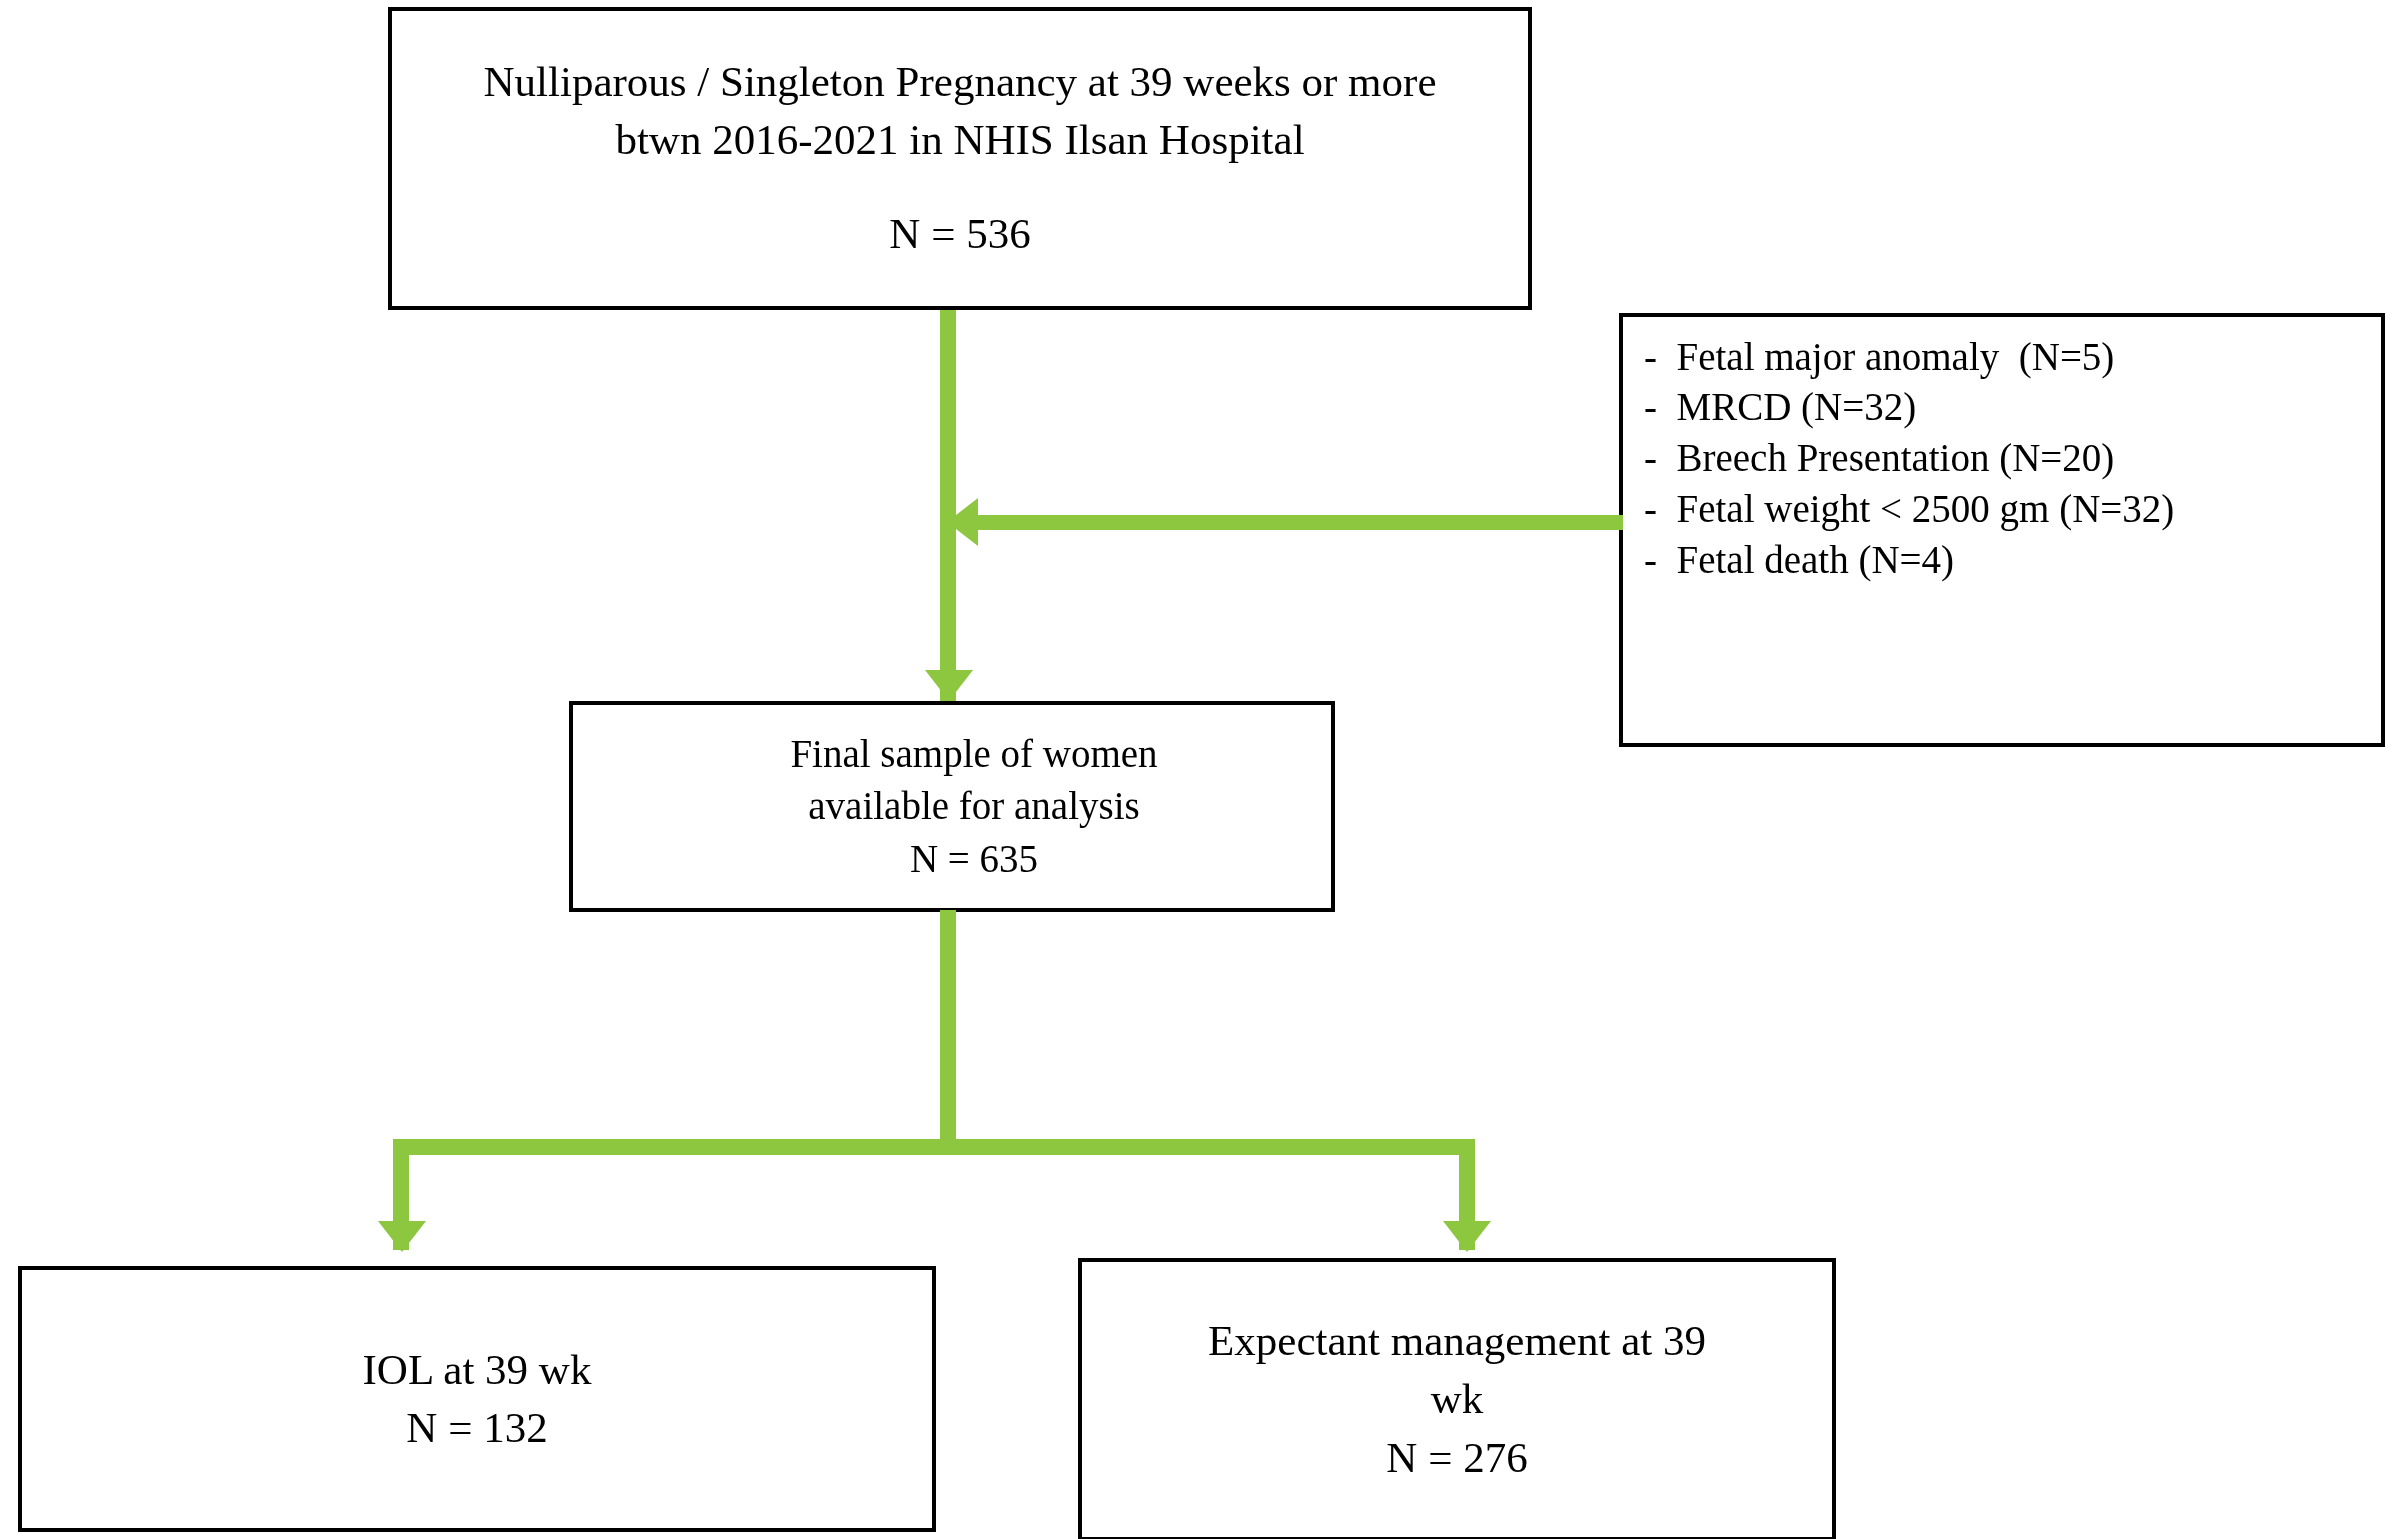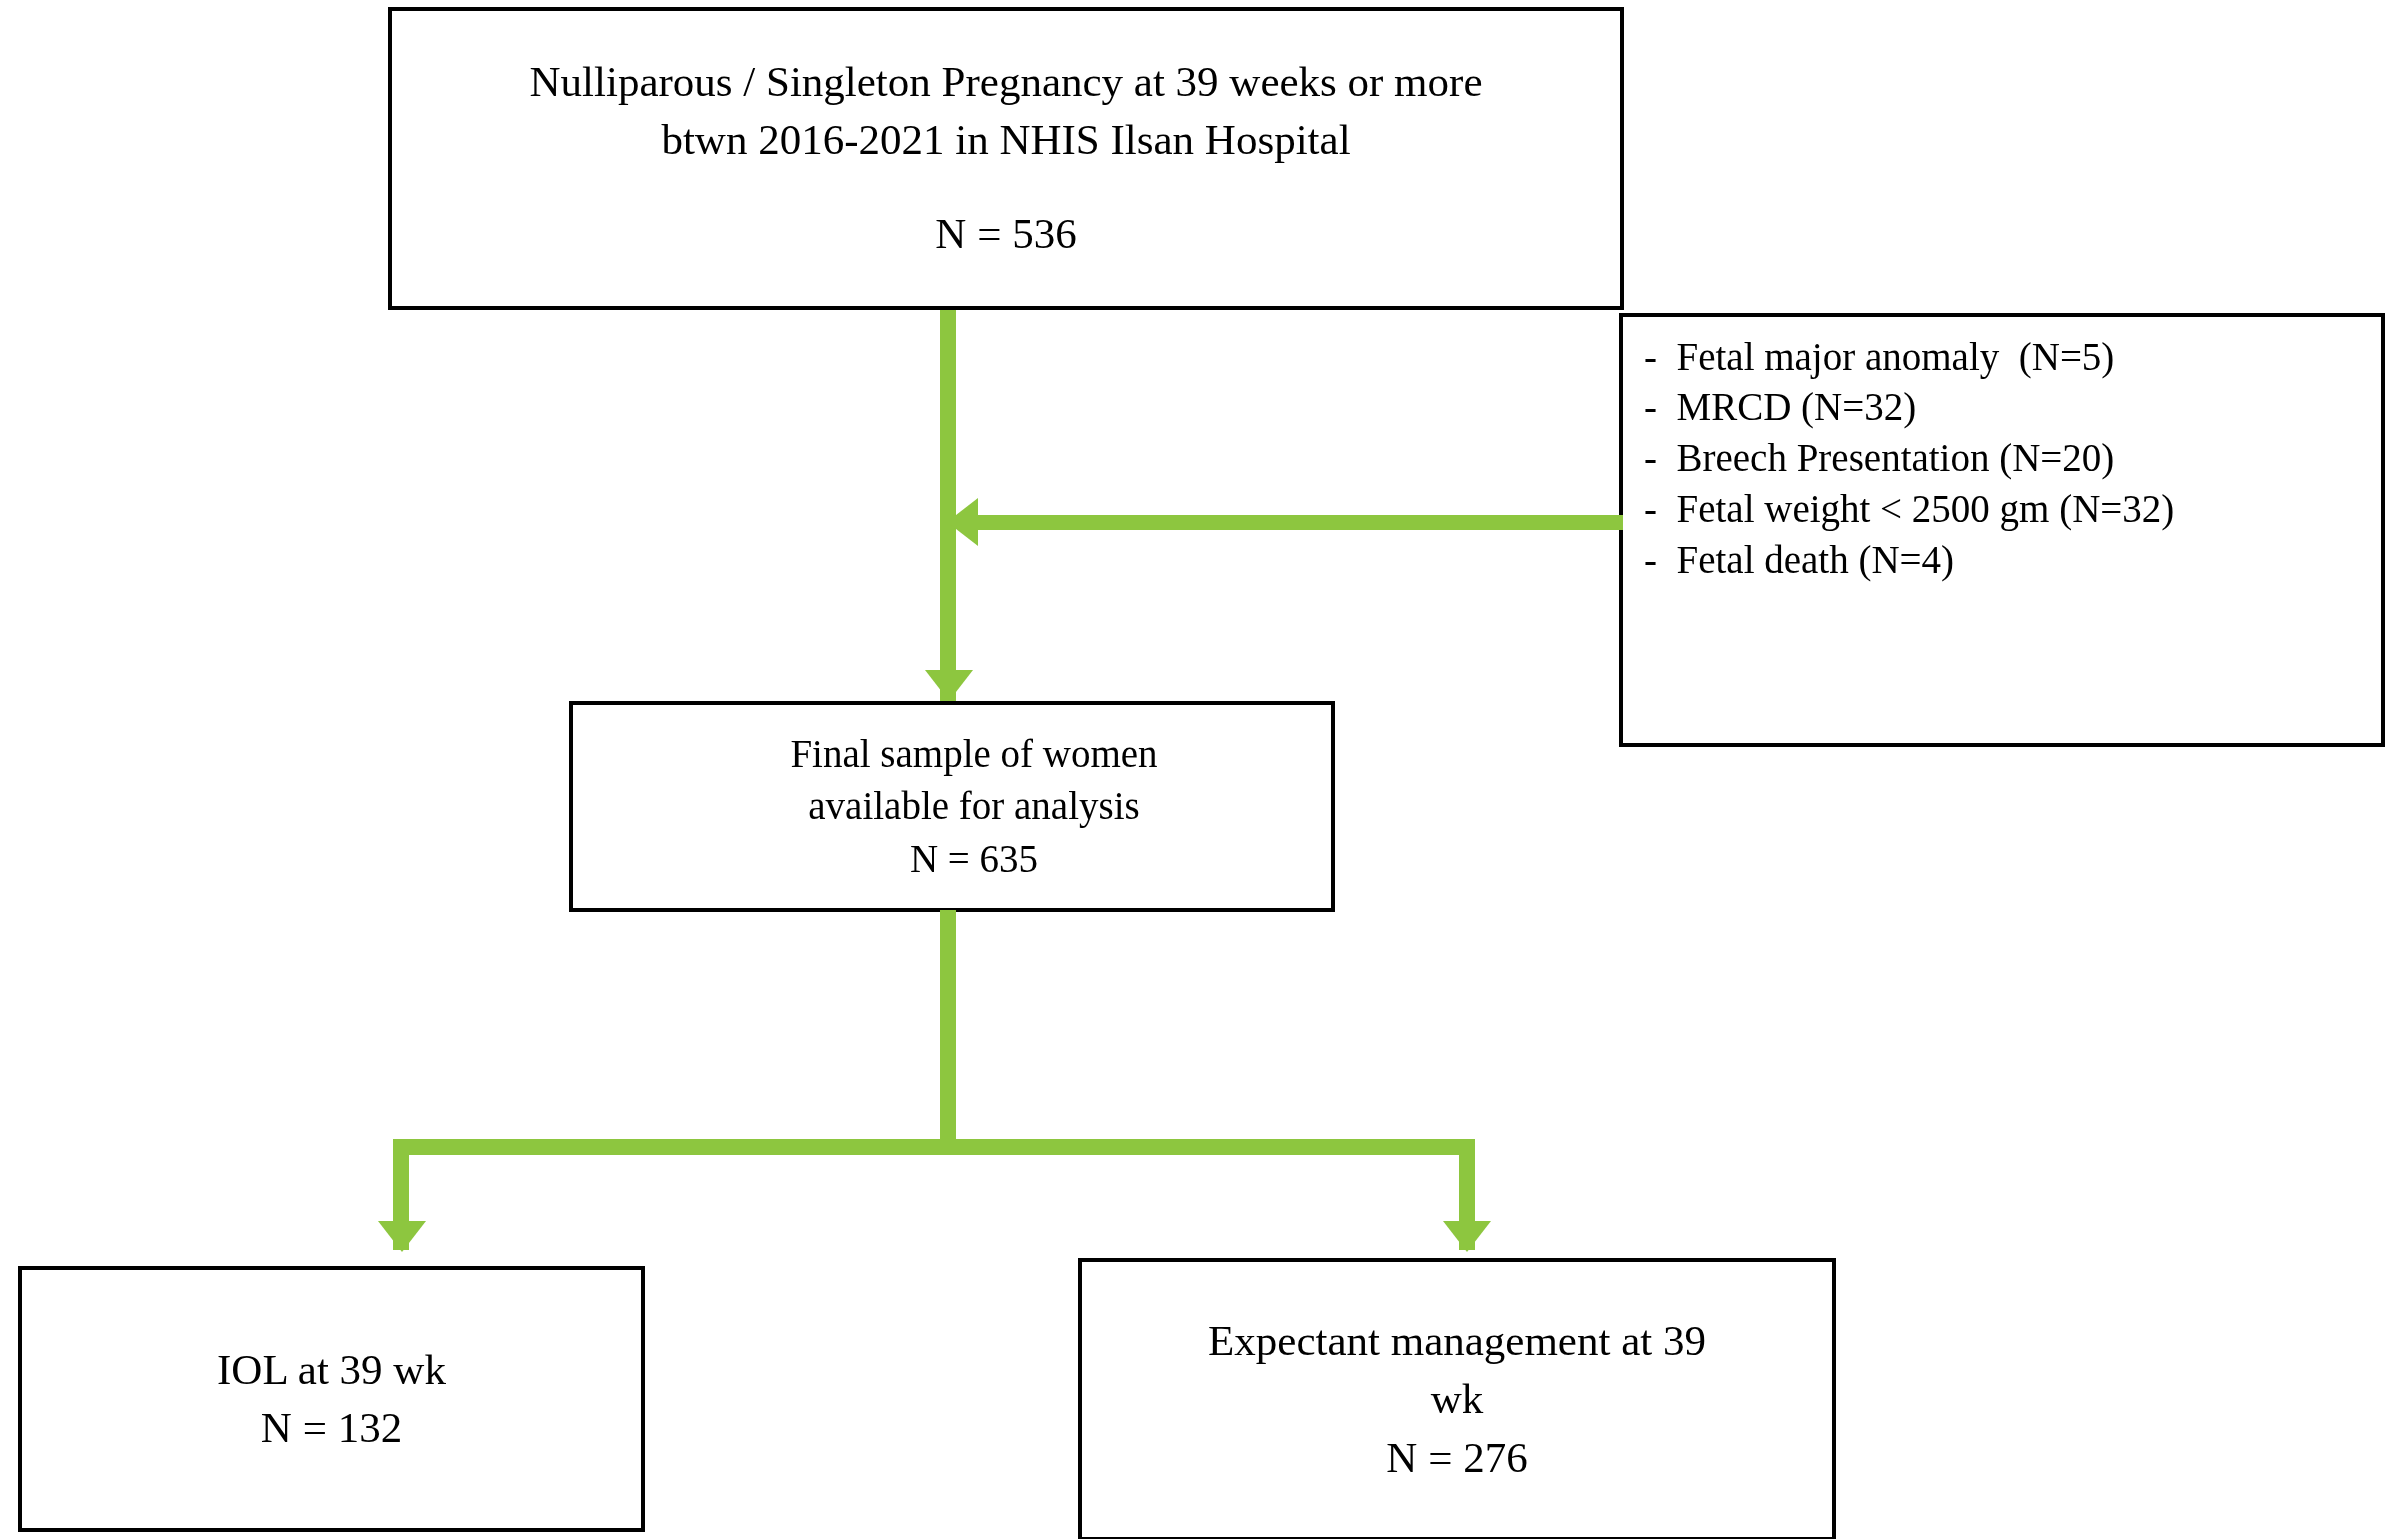--- a/index.html
+++ b/index.html
@@ -32,21 +32,21 @@
   }
   .node-line {
     display: block;
     white-space: pre;
   }
 
   
   #box-top {
     left: 388px;
     top: 6.6px;
-    width: 1236px;
+    width: 1144px;
     height: 303px;
     font-size: 43px;
   }
   #box-top .gap {
     height: 36px;
   }
 
   
   #box-excluded {
     left: 1619px;
@@ -78,21 +78,21 @@
     width: 766px;
     height: 211px;
     font-size: 39px;
     padding-left: 44px;
   }
 
   
   #box-iol {
     left: 18px;
     top: 1266px;
-    width: 627px;
+    width: 918px;
     height: 266px;
     font-size: 43px;
   }
   #box-exp {
     left: 1078px;
     top: 1258px;
     width: 758px;
     height: 283px;
     font-size: 43px;
   }

